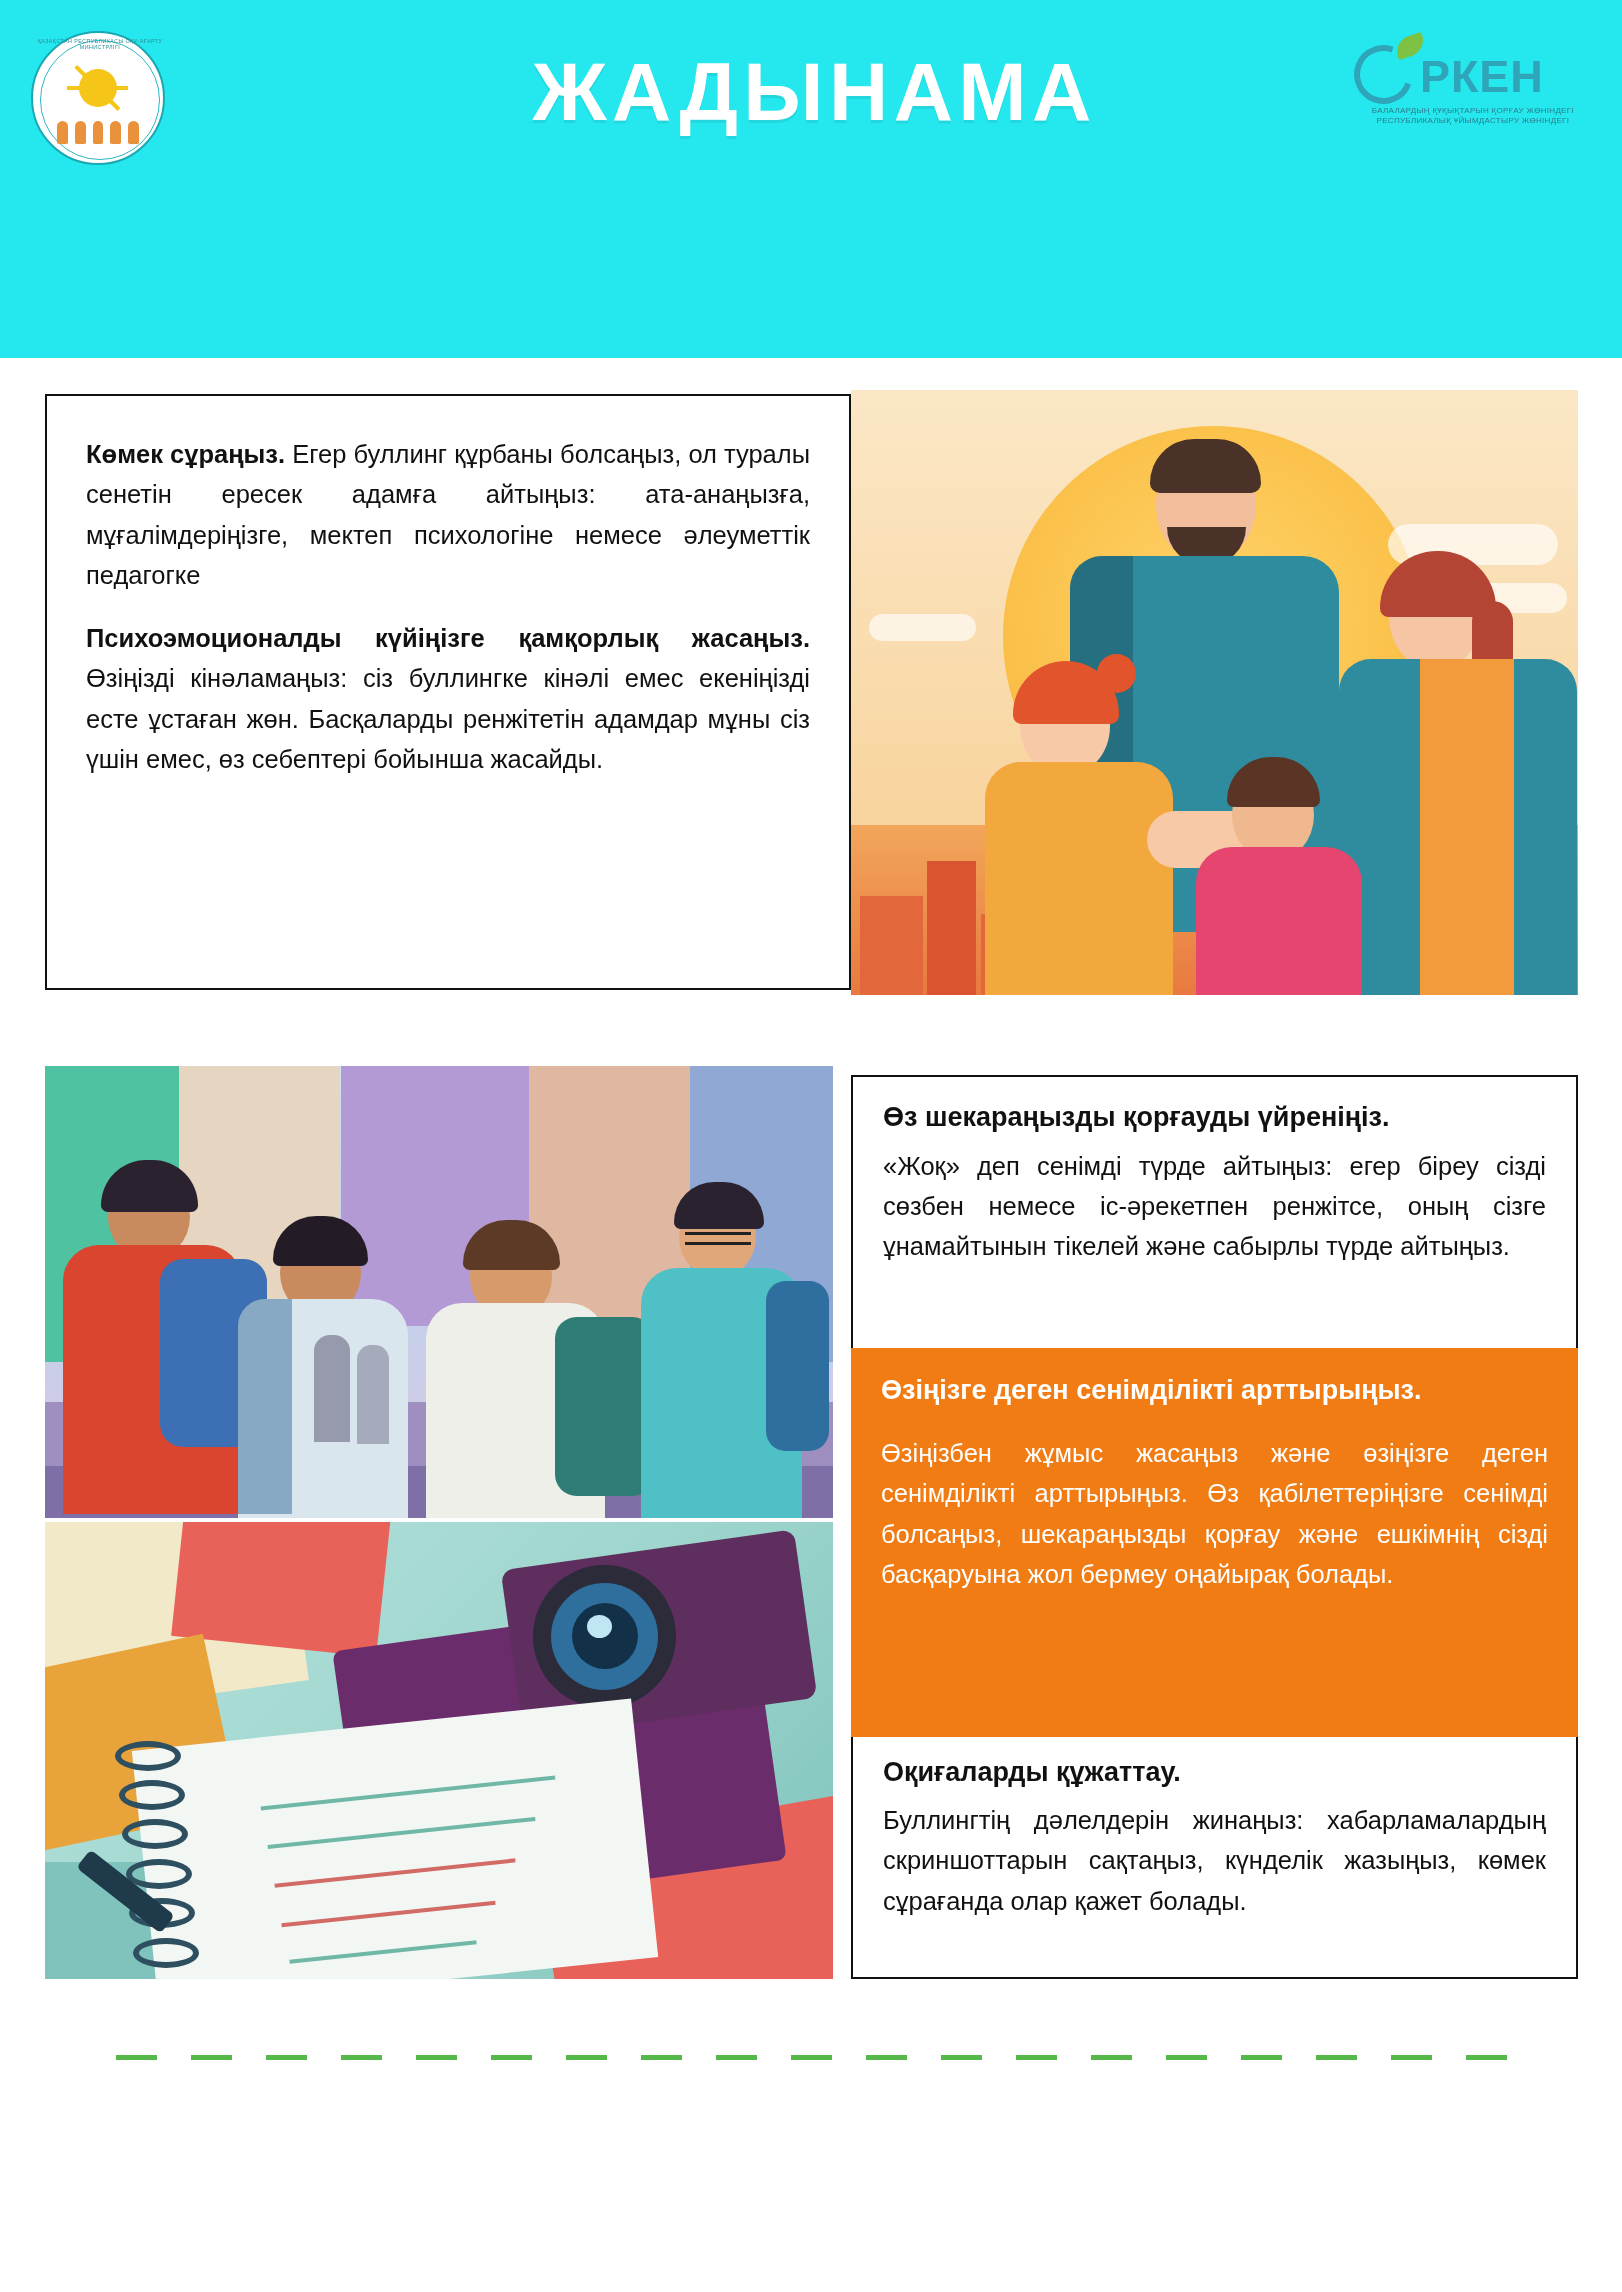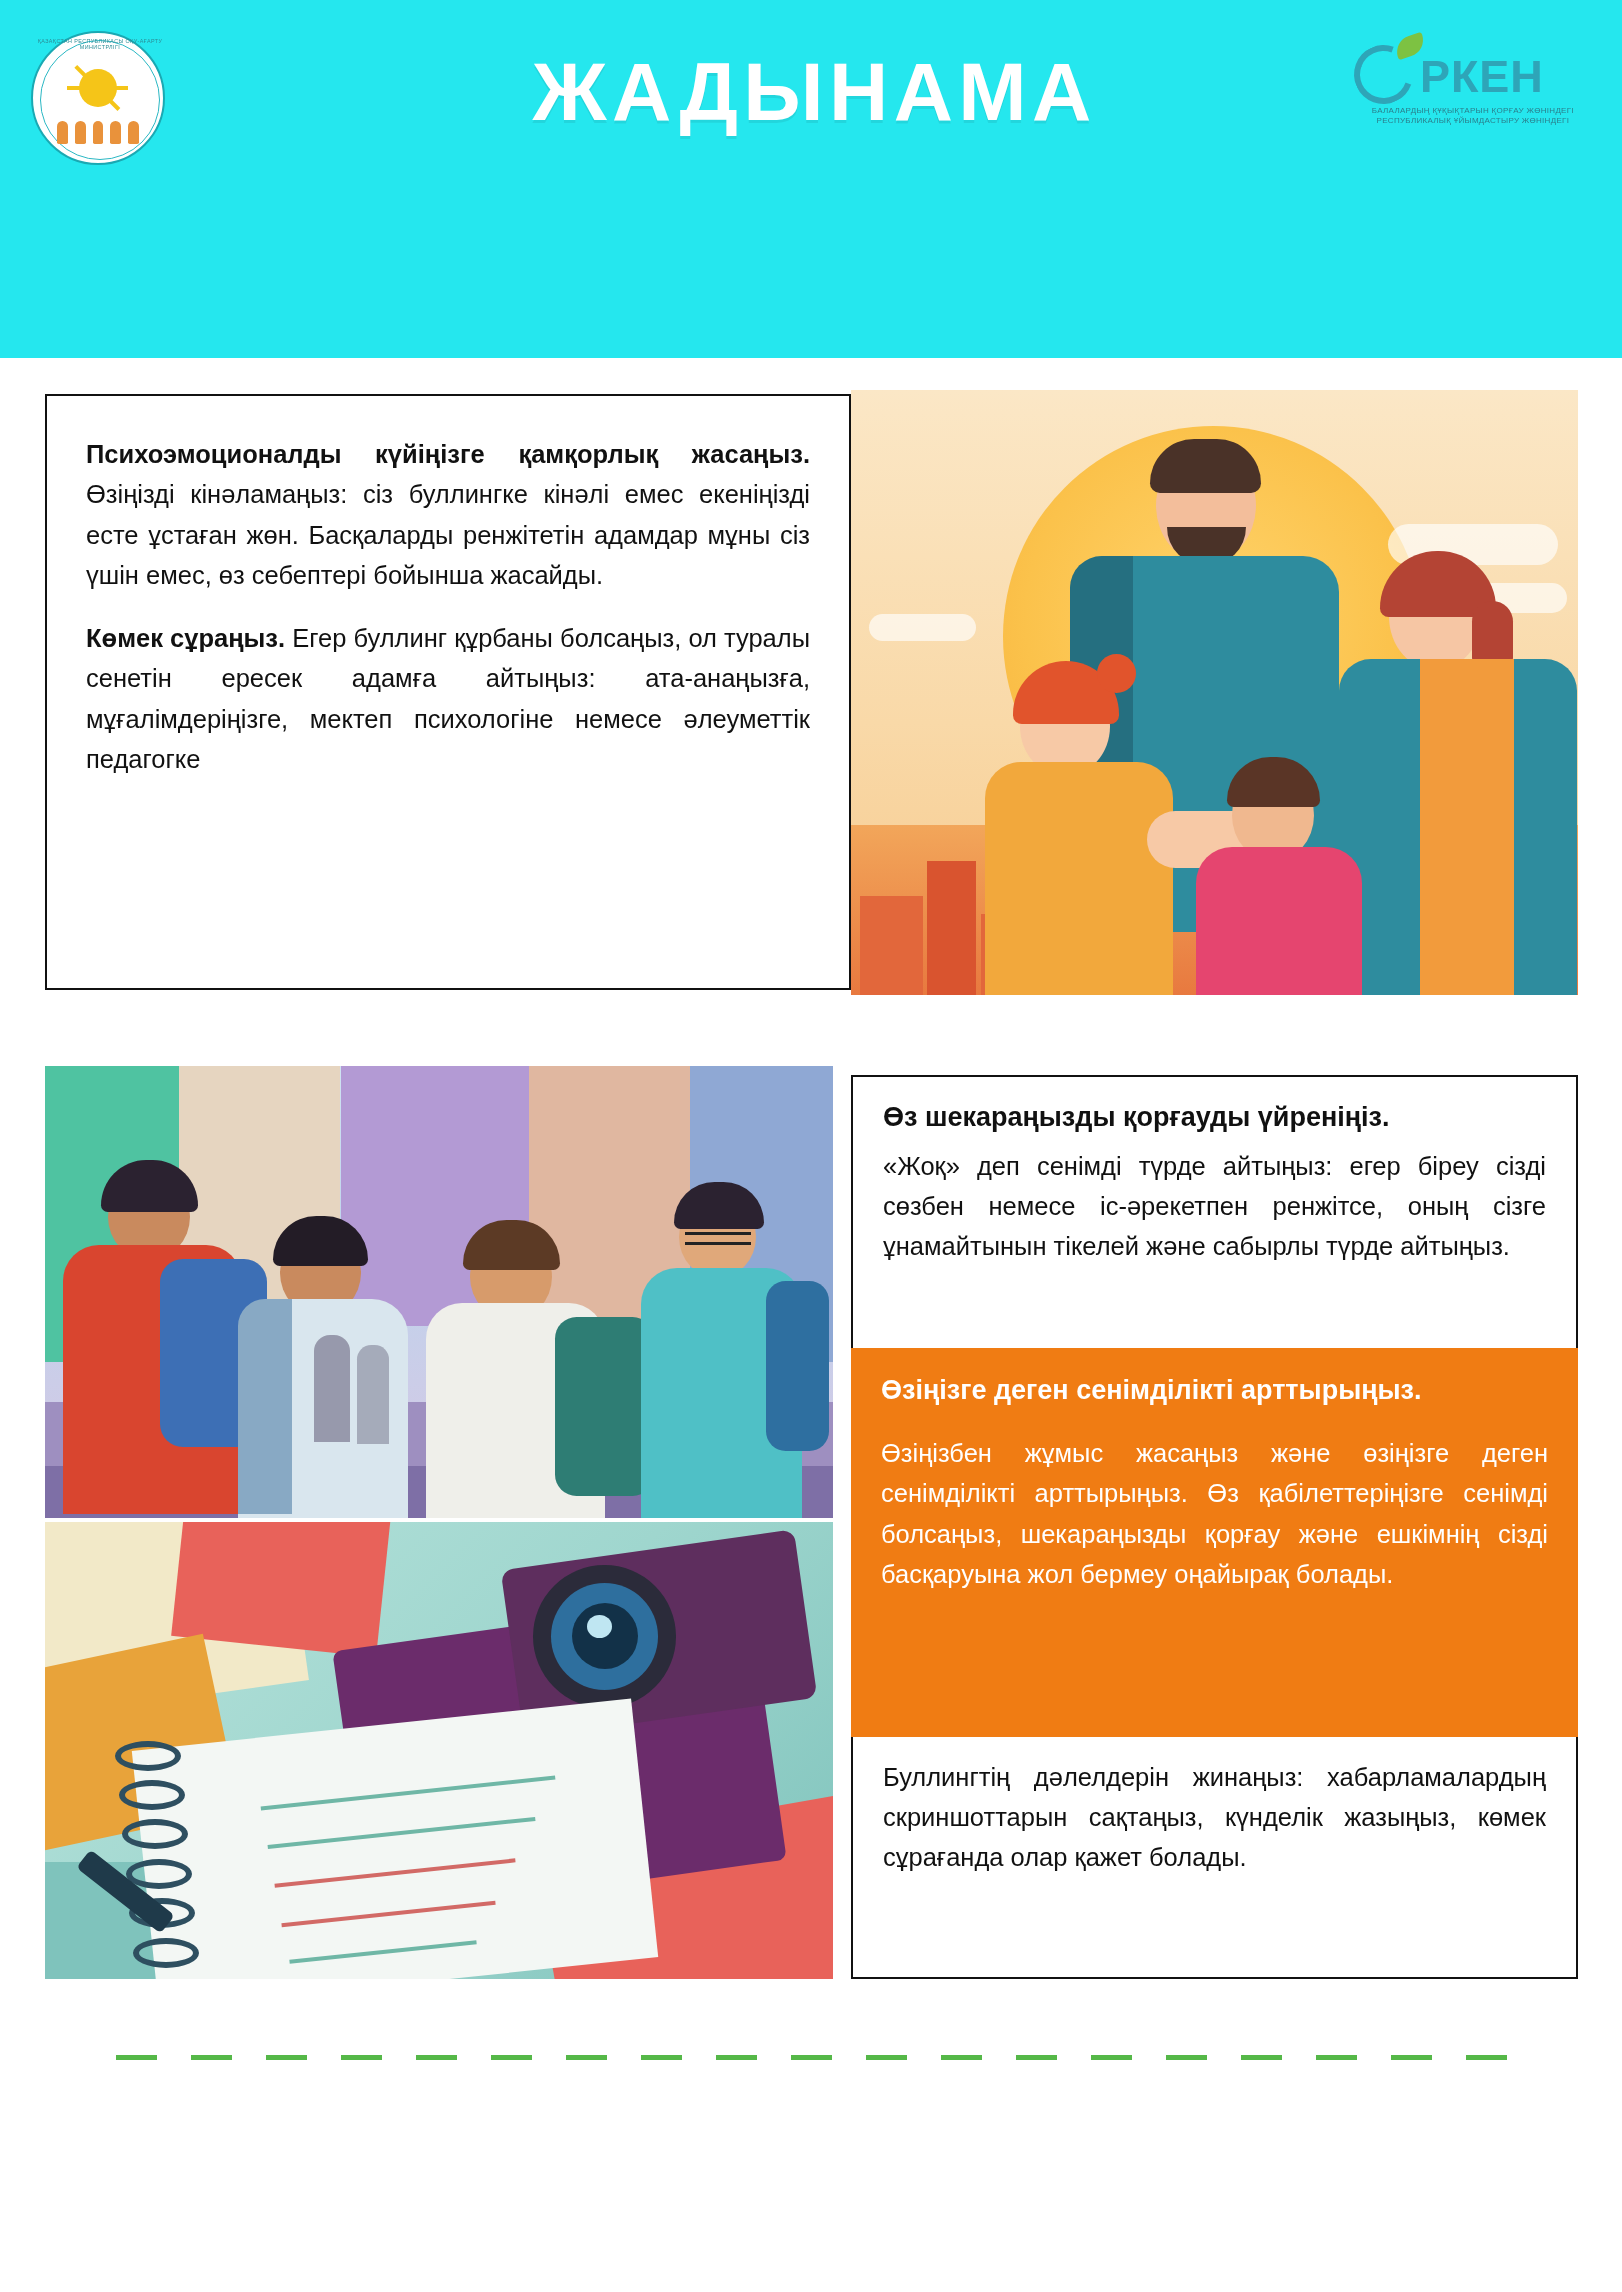--- a/index.html
+++ b/index.html
@@ -290,24 +290,24 @@
     <div class="orken">
       <div class="orken-mark"></div>
       <div class="orken-leaf"></div>
       <div class="orken-word">РКЕН</div>
       <div class="orken-sub">БАЛАЛАРДЫҢ ҚҰҚЫҚТАРЫН ҚОРҒАУ ЖӨНІНДЕГІ РЕСПУБЛИКАЛЫҚ ҰЙЫМДАСТЫРУ ЖӨНІНДЕГІ</div>
     </div>
   </div>
 
   <div class="block1-text">
     <div class="para">
+      <b>Көмек сұраңыз.</b><span> Егер буллинг құрбаны болсаңыз, ол туралы сенетін ересек адамға айтыңыз: ата-анаңызға, мұғалімдеріңізге, мектеп психологіне немесе әлеуметтік педагогке</span>
+    </div>
+    <div class="para">
       <b>Психоэмоционалды күйіңізге қамқорлық жасаңыз.</b><span> Өзіңізді кінәламаңыз: сіз буллингке кінәлі емес екеніңізді есте ұстаған жөн. Басқаларды ренжітетін адамдар мұны сіз үшін емес, өз себептері бойынша жасайды.</span>
-    </div>
-    <div class="para">
-      <b>Көмек сұраңыз.</b><span> Егер буллинг құрбаны болсаңыз, ол туралы сенетін ересек адамға айтыңыз: ата-анаңызға, мұғалімдеріңізге, мектеп психологіне немесе әлеуметтік педагогке</span>
     </div>
   </div>
 
   <div class="img-family">
     <div class="fam-bg"></div>
     <div class="fam-sun"></div>
     <div class="fam-cloud" style="left:537px; top:134px; width:170px; height:41px;"></div>
     <div class="fam-cloud" style="left:582px; top:193px; width:134px; height:30px;"></div>
     <div class="fam-cloud" style="left:18px;  top:224px; width:107px; height:27px;"></div>
     <div class="fam-city"></div>
@@ -431,18 +431,19 @@
     <div class="heading">Өз шекараңызды қорғауды үйреніңіз.</div>
     <div class="para">«Жоқ» деп сенімді түрде айтыңыз: егер біреу сізді сөзбен немесе іс-әрекетпен ренжітсе, оның сізге ұнамайтынын тікелей және сабырлы түрде айтыңыз.</div>
   </div>
 
   <div class="block-orange">
     <div class="heading-white">Өзіңізге деген сенімділікті арттырыңыз.</div>
     <div class="para-white">Өзіңізбен жұмыс жасаңыз және өзіңізге деген сенімділікті арттырыңыз. Өз қабілеттеріңізге сенімді болсаңыз, шекараңызды қорғау және ешкімнің сізді басқаруына жол бермеу оңайырақ болады.</div>
   </div>
 
   <div class="block-white-bot">
+    <div class="heading">Оқиғаларды құжаттау.</div>
     <div class="para">Буллингтің дәлелдерін жинаңыз: хабарламалардың скриншоттарын сақтаңыз, күнделік жазыңыз, көмек сұрағанда олар қажет болады.</div>
   </div>
 
   <div class="footer-rule"></div>
 </div>
 
 
 </body></html>

